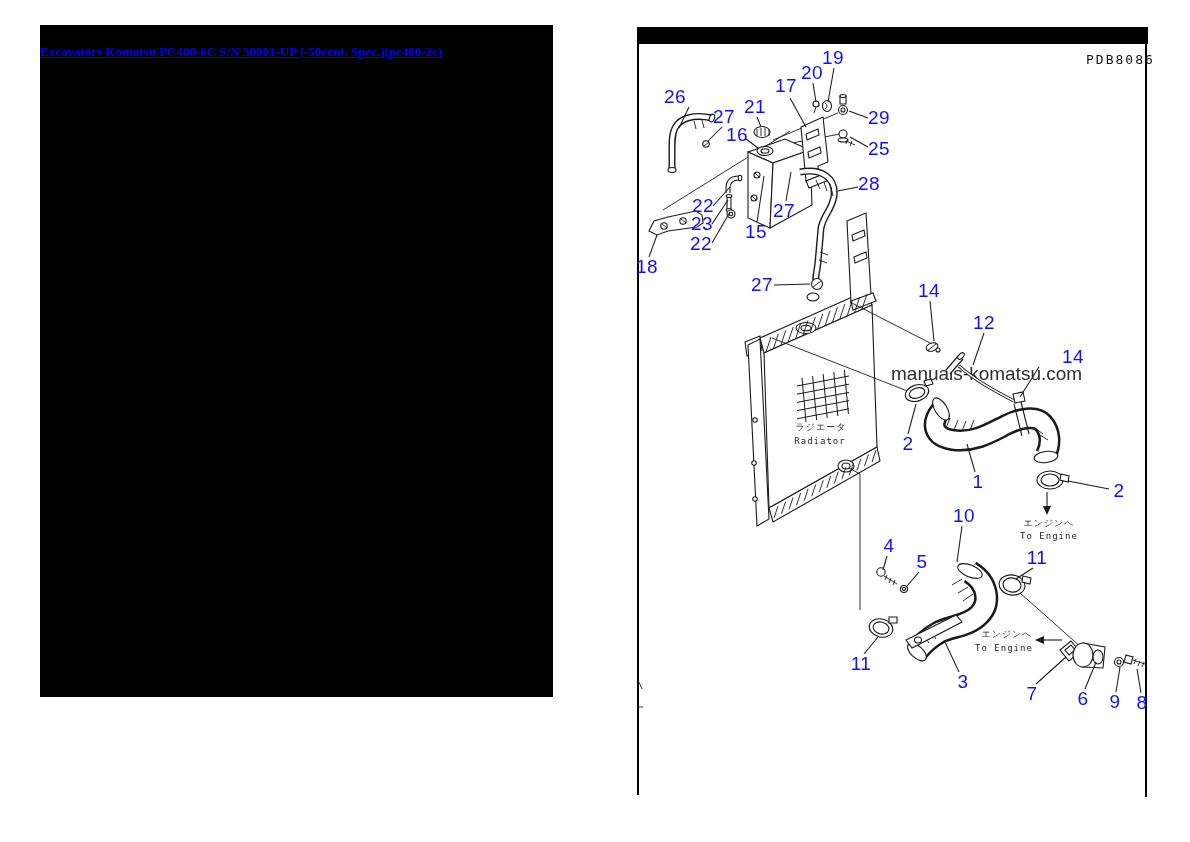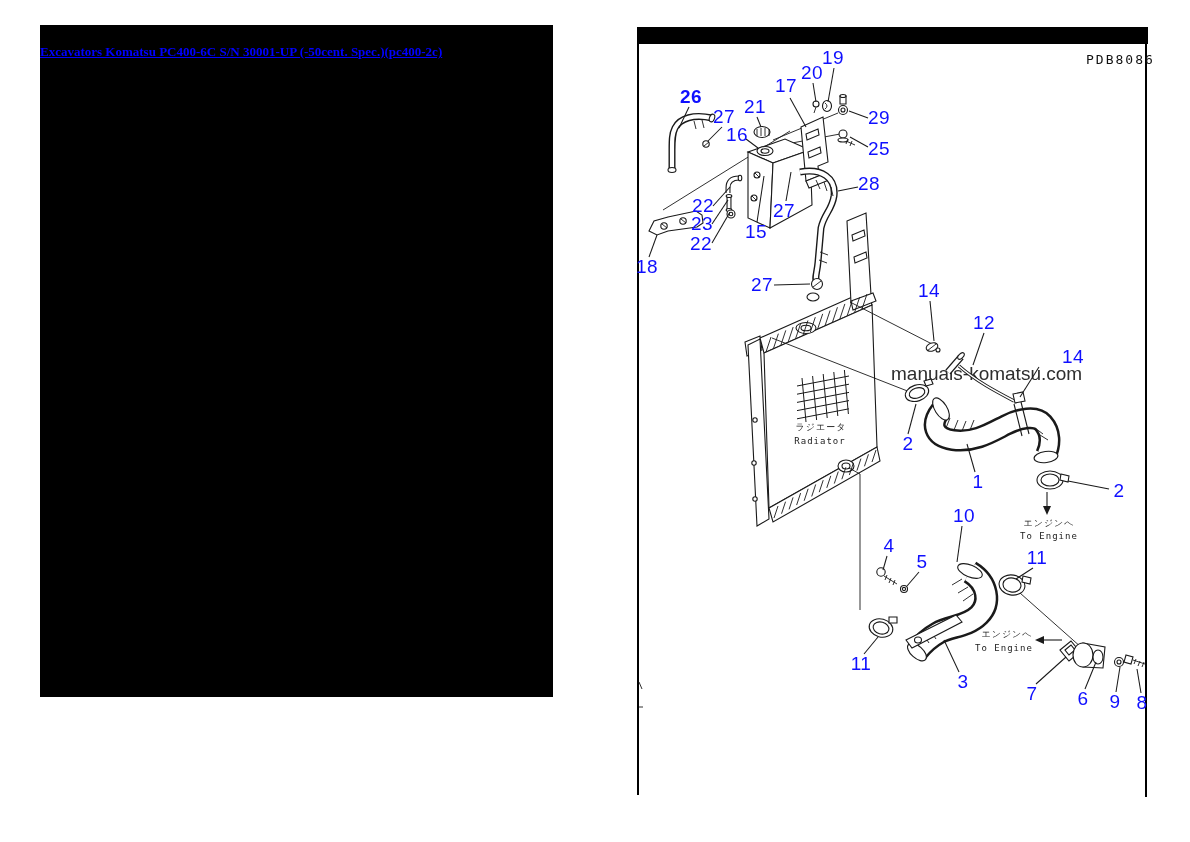--- a/index.html
+++ b/index.html
@@ -368,21 +368,21 @@
         <line x1="864" y1="654" x2="878" y2="637" stroke="#1a1a1a" stroke-width="1.05"></line>
         <line x1="959" y1="672" x2="944" y2="640" stroke="#1a1a1a" stroke-width="1.05"></line>
         <line x1="1036" y1="684" x2="1066" y2="657" stroke="#1a1a1a" stroke-width="1.05"></line>
         <line x1="1085" y1="689" x2="1096" y2="662" stroke="#1a1a1a" stroke-width="1.05"></line>
         <line x1="1116" y1="692" x2="1120" y2="667" stroke="#1a1a1a" stroke-width="1.05"></line>
         <line x1="1141" y1="693" x2="1137" y2="669" stroke="#1a1a1a" stroke-width="1.05"></line>
       </g>
   </svg>
 
   <div class="callout-layer" id="callout-layer">
-      <div class="callout" style="left: 691px; top: 97px; font-weight: bold;">26</div>
+      <div class="callout" style="left: 675px; top: 97px;">26</div>
       <div class="callout" style="left: 724px; top: 117px;">27</div>
       <div class="callout" style="left: 755px; top: 107px;">21</div>
       <div class="callout" style="left: 737px; top: 135px;">16</div>
       <div class="callout" style="left: 786px; top: 86px;">17</div>
       <div class="callout" style="left: 812px; top: 73px; text-align: right;">20</div>
       <div class="callout" style="left: 833px; top: 58px;">19</div>
       <div class="callout" style="left: 879px; top: 118px;">29</div>
       <div class="callout" style="left: 879px; top: 149px;">25</div>
       <div class="callout" style="left: 703px; top: 206px;">22</div>
       <div class="callout" style="left: 702px; top: 224px;">23</div>

